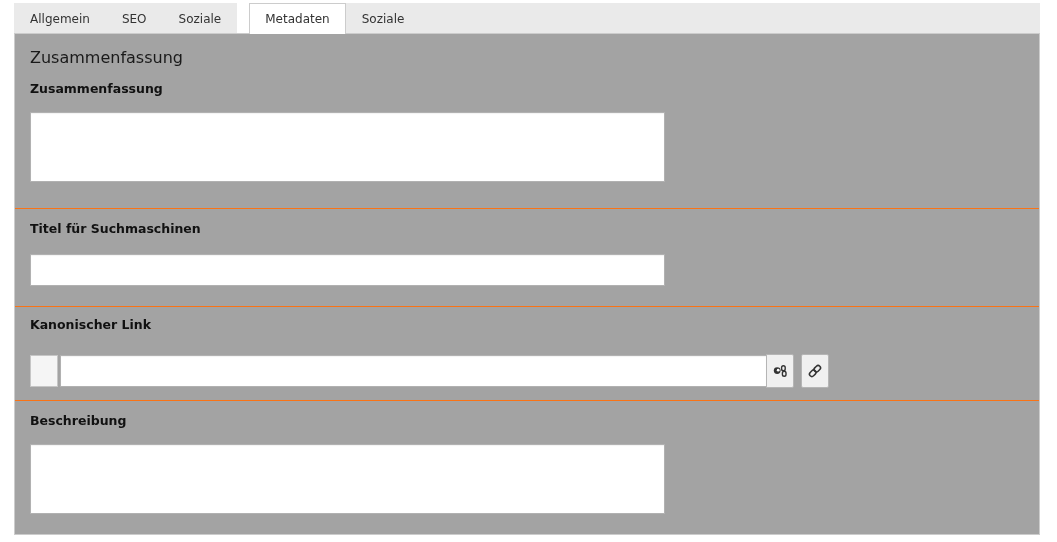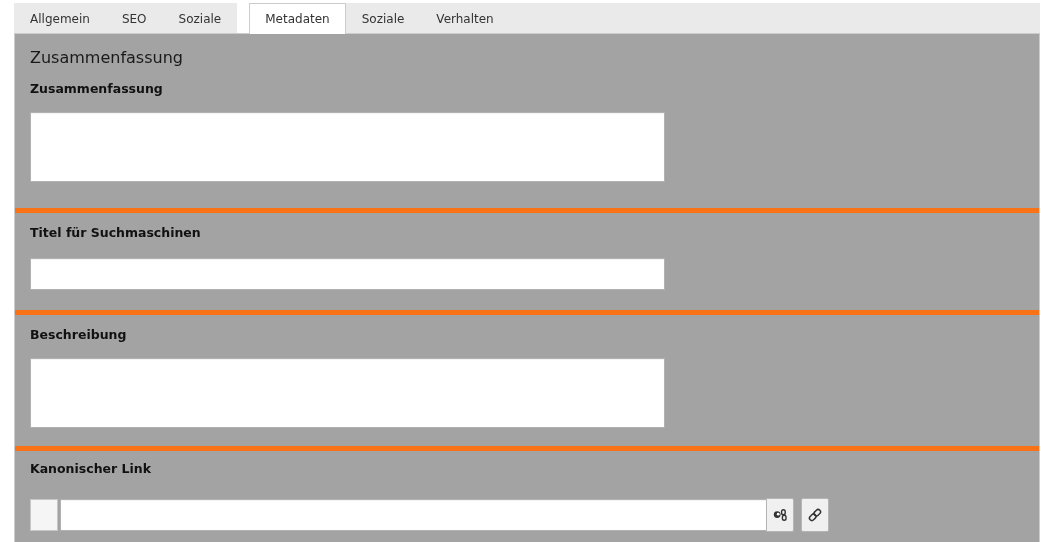--- a/index.html
+++ b/index.html
@@ -45,21 +45,21 @@
     background: #eaeaea;
   }
   
   .panel {
     margin: 0 17px 0 14px;
     background: #a3a3a3;
     border: 1px solid #ccc;
     min-height: 502px;
   }
   .section { padding: 12px 15px 20px; }
-  .section + .section { border-top: 5px solid #f97316; }
+  .section + .section { border-top: 1px solid #f97316; }
   .section-1 { padding: 14px 15px 26px; }
   .section-2 { padding: 12px 15px 20px; }
   .section-3 { padding: 10px 15px 12px; }
   .section-4 { padding: 12px 15px 18px; }
 
   .sheet-title {
     font-size: 16px;
     font-weight: 400;
     line-height: 20px;
     margin: 0 0 13px 0;
@@ -150,39 +150,33 @@
 </style>
 </head>
 <body>
 
 <div class="tab-row">
   <div class="tab">Allgemein</div>
   <div class="tab">SEO</div>
   <div class="tab">Soziale</div>
   <div class="tab active">Metadaten</div>
   <div class="tab">Soziale</div>
-  <div class="tab">Verhalten</div>
 </div>
 
 <div class="panel">
 
   <div class="section section-1">
     <div class="sheet-title">Zusammenfassung</div>
     <label class="field-label">Zusammenfassung</label>
     <textarea class="form-control" style=""></textarea>
   </div>
 
   <div class="section section-2">
     <label class="field-label">Titel für Suchmaschinen</label>
     <input type="text" class="form-control" value="" style="">
-  </div>
-
-  <div class="section section-4">
-    <label class="field-label">Beschreibung</label>
-    <textarea class="form-control" style=""></textarea>
   </div>
 
   <div class="section section-3">
     <label class="field-label">Kanonischer Link</label>
     <div class="input-group">
       <span class="link-prefix"></span>
       <input type="text" class="link-input" value="" style="">
       <button class="btn-icon btn-attached">
         <span>
           <svg width="16" height="16" viewBox="0 0 16 16">
@@ -201,13 +195,18 @@
             <g transform="rotate(-45 8 8)" fill="none" stroke="#333" stroke-width="1.5">
               <rect x="1.2" y="5.6" width="7.2" height="4.8" rx="2.4"></rect>
               <rect x="7.6" y="5.6" width="7.2" height="4.8" rx="2.4"></rect>
             </g>
           </svg>
         </span>
       </button>
     </div>
   </div>
 
+  <div class="section section-4">
+    <label class="field-label">Beschreibung</label>
+    <textarea class="form-control" style=""></textarea>
+  </div>
+
 </div>
 
 </body></html>

